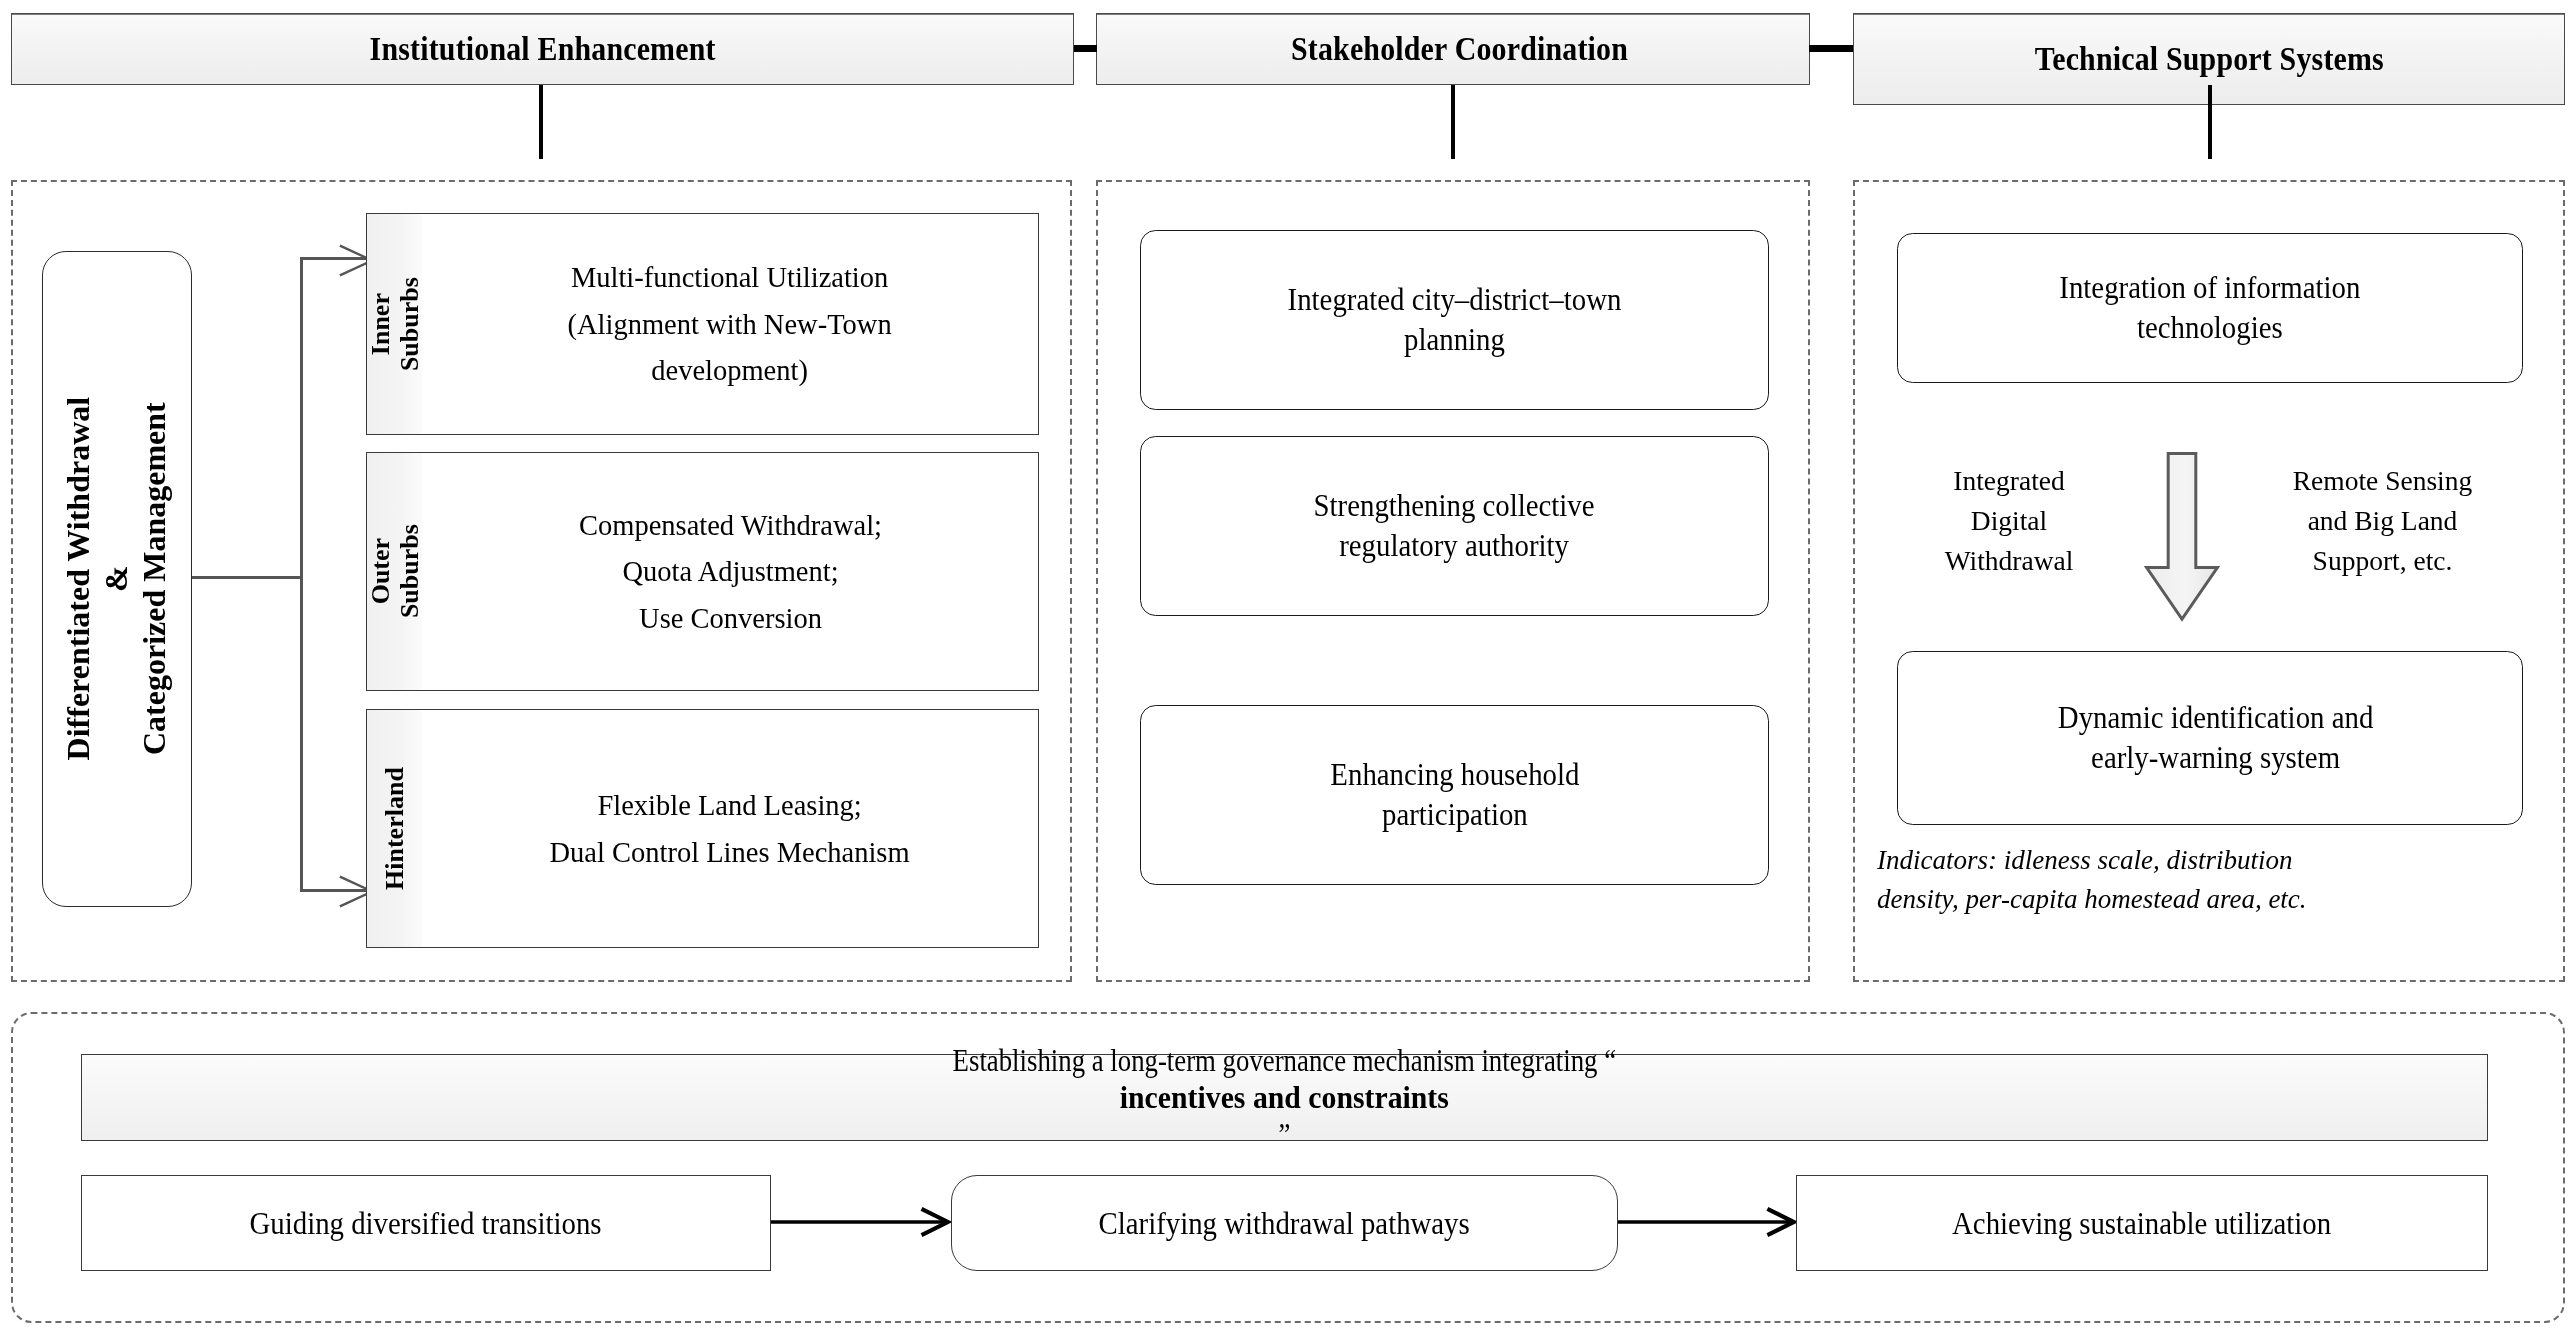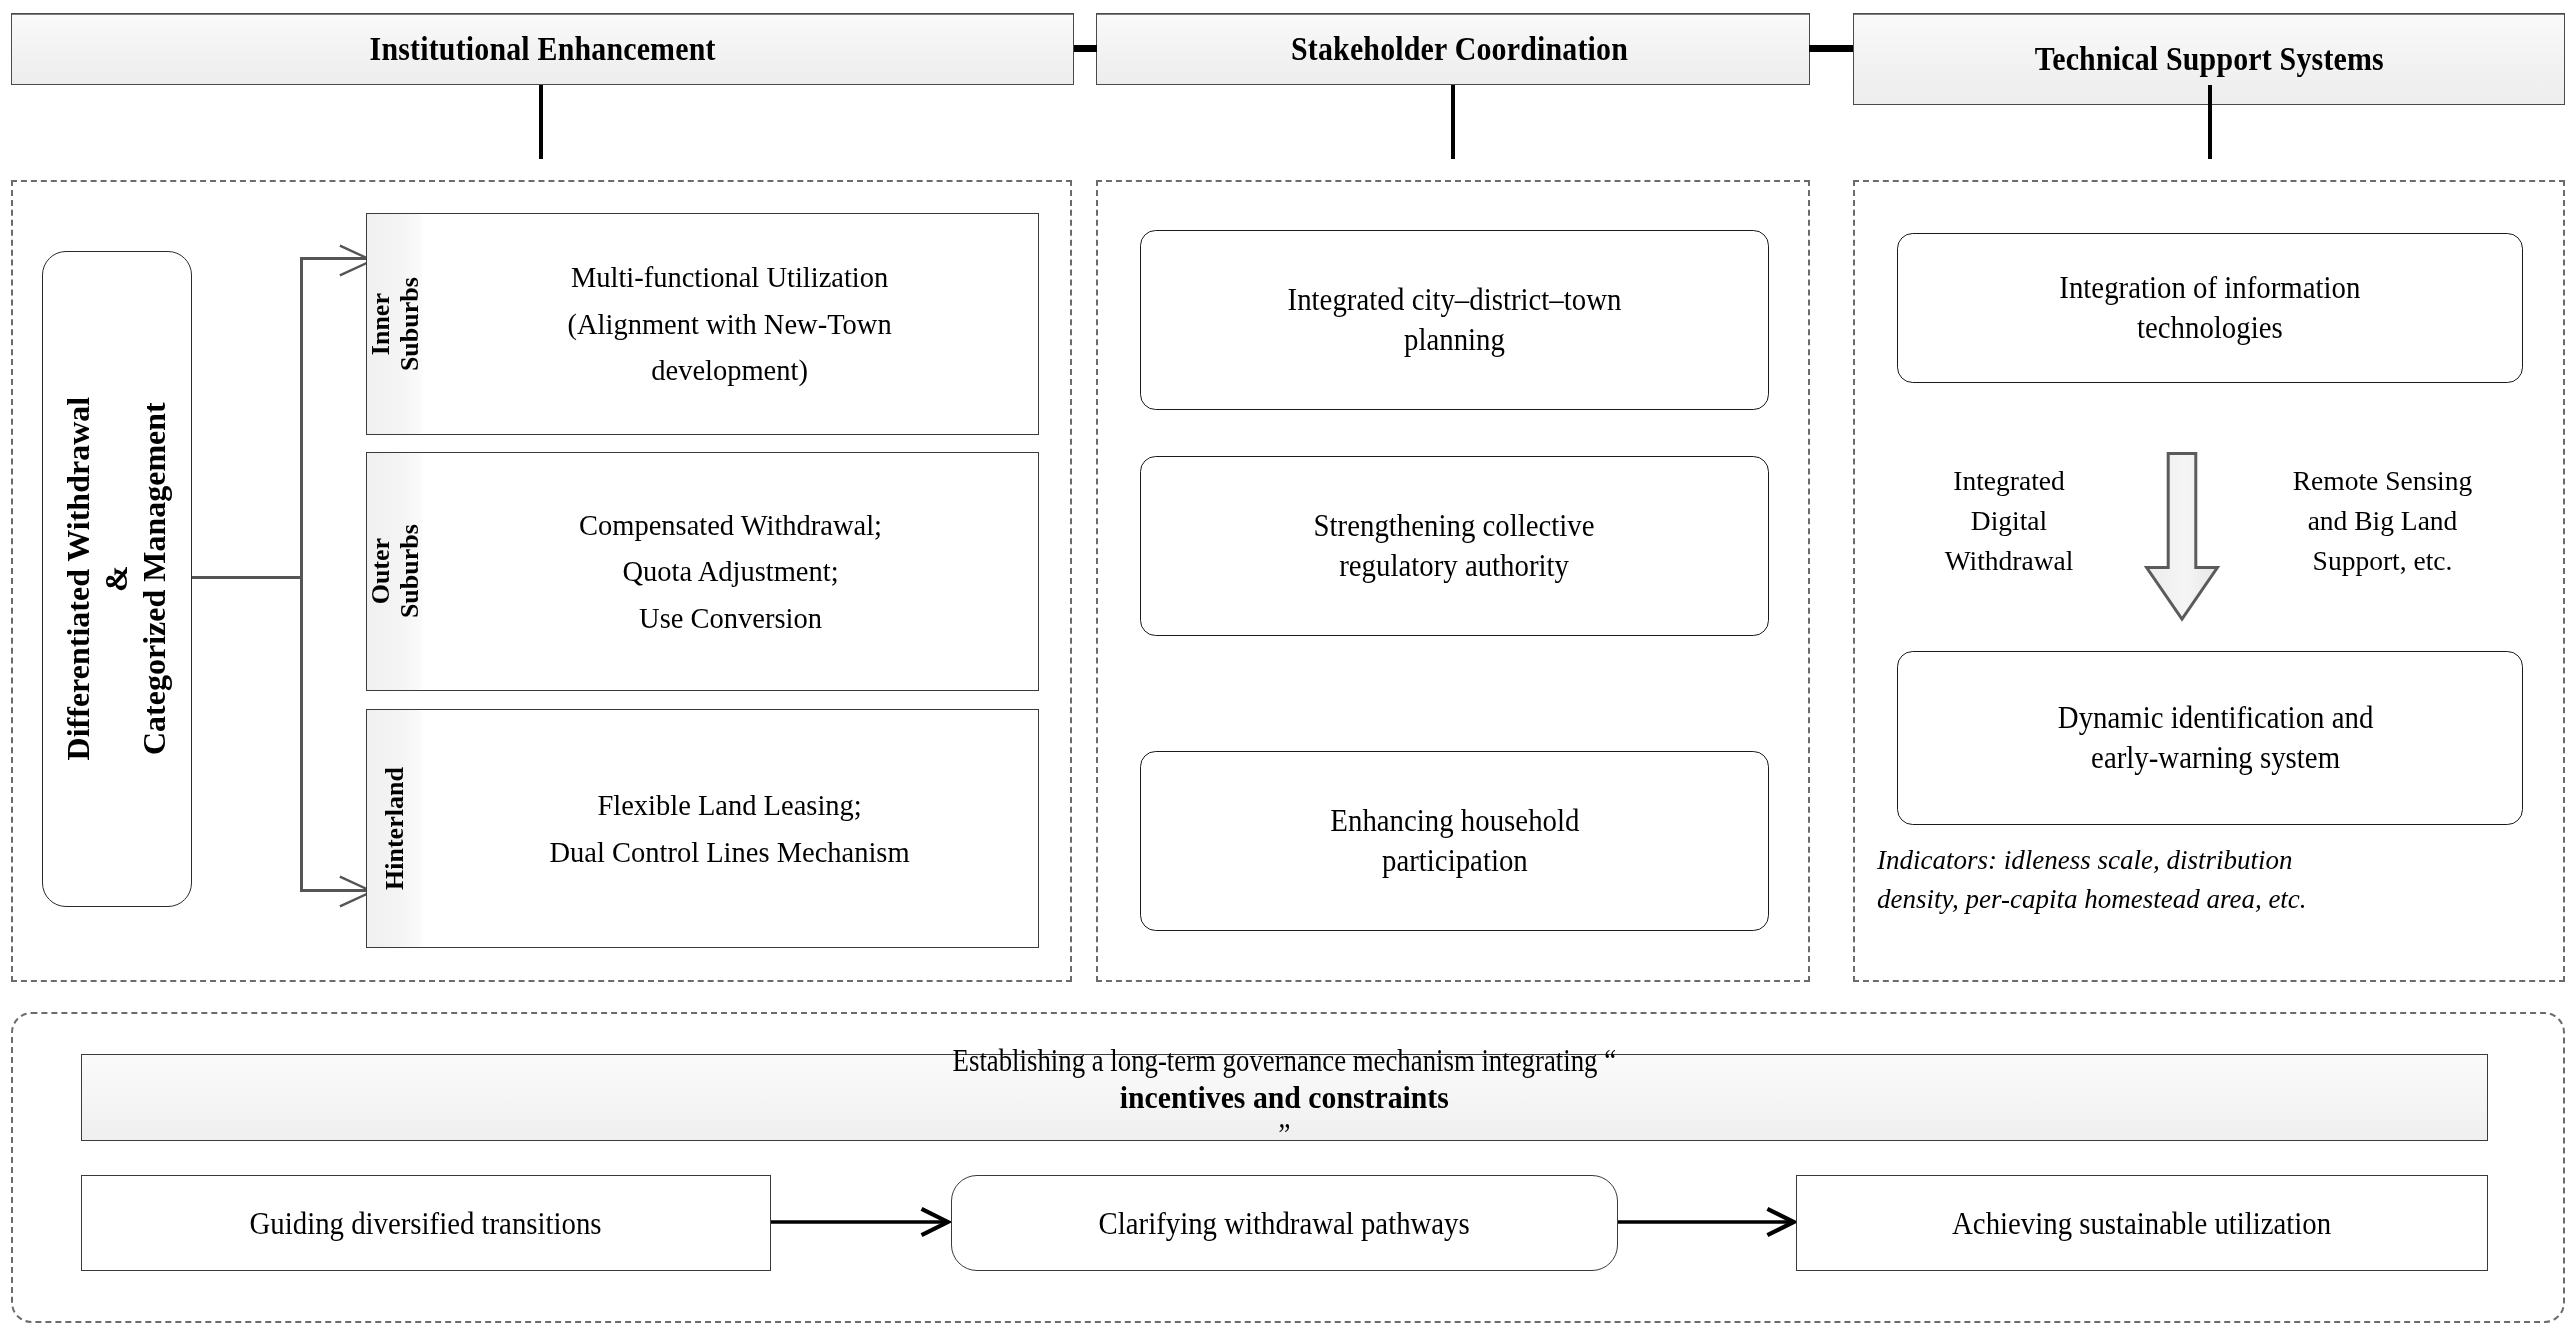--- a/index.html
+++ b/index.html
@@ -198,28 +198,28 @@
 
 <div class="abs panel" style="left:1096px;top:180px;width:714px;height:802px;"></div>
 
 <div class="abs rbox" style="left:1140px;top:230px;width:629px;height:180px;font-size:31px;">
   <div>
     <span style="display: block;">Integrated city–district–town</span>
     <span style="display: block;">planning</span>
   </div>
 </div>
 
-<div class="abs rbox" style="left:1140px;top:456px;width:629px;height:180px;font-size:31px;text-align:center;">
+<div class="abs rbox" style="left:1140px;top:436px;width:629px;height:180px;font-size:31px;text-align:center;">
   <div>
     <span style="display: block;">Strengthening collective</span>
     <span style="display: block;">regulatory authority</span>
   </div>
 </div>
 
-<div class="abs rbox" style="left:1140px;top:705px;width:629px;height:180px;font-size:31px;margin-top:46px;">
+<div class="abs rbox" style="left:1140px;top:705px;width:629px;height:180px;font-size:31px;">
   <div>
     <span style="display: block;">Enhancing household</span>
     <span style="display: block;">participation</span>
   </div>
 </div>
 
 <div class="abs panel" style="left:1853px;top:180px;width:712px;height:802px;"></div>
 
 <div class="abs rbox" style="left:1897px;top:233px;width:626px;height:150px;font-size:31px;">
   <div>

